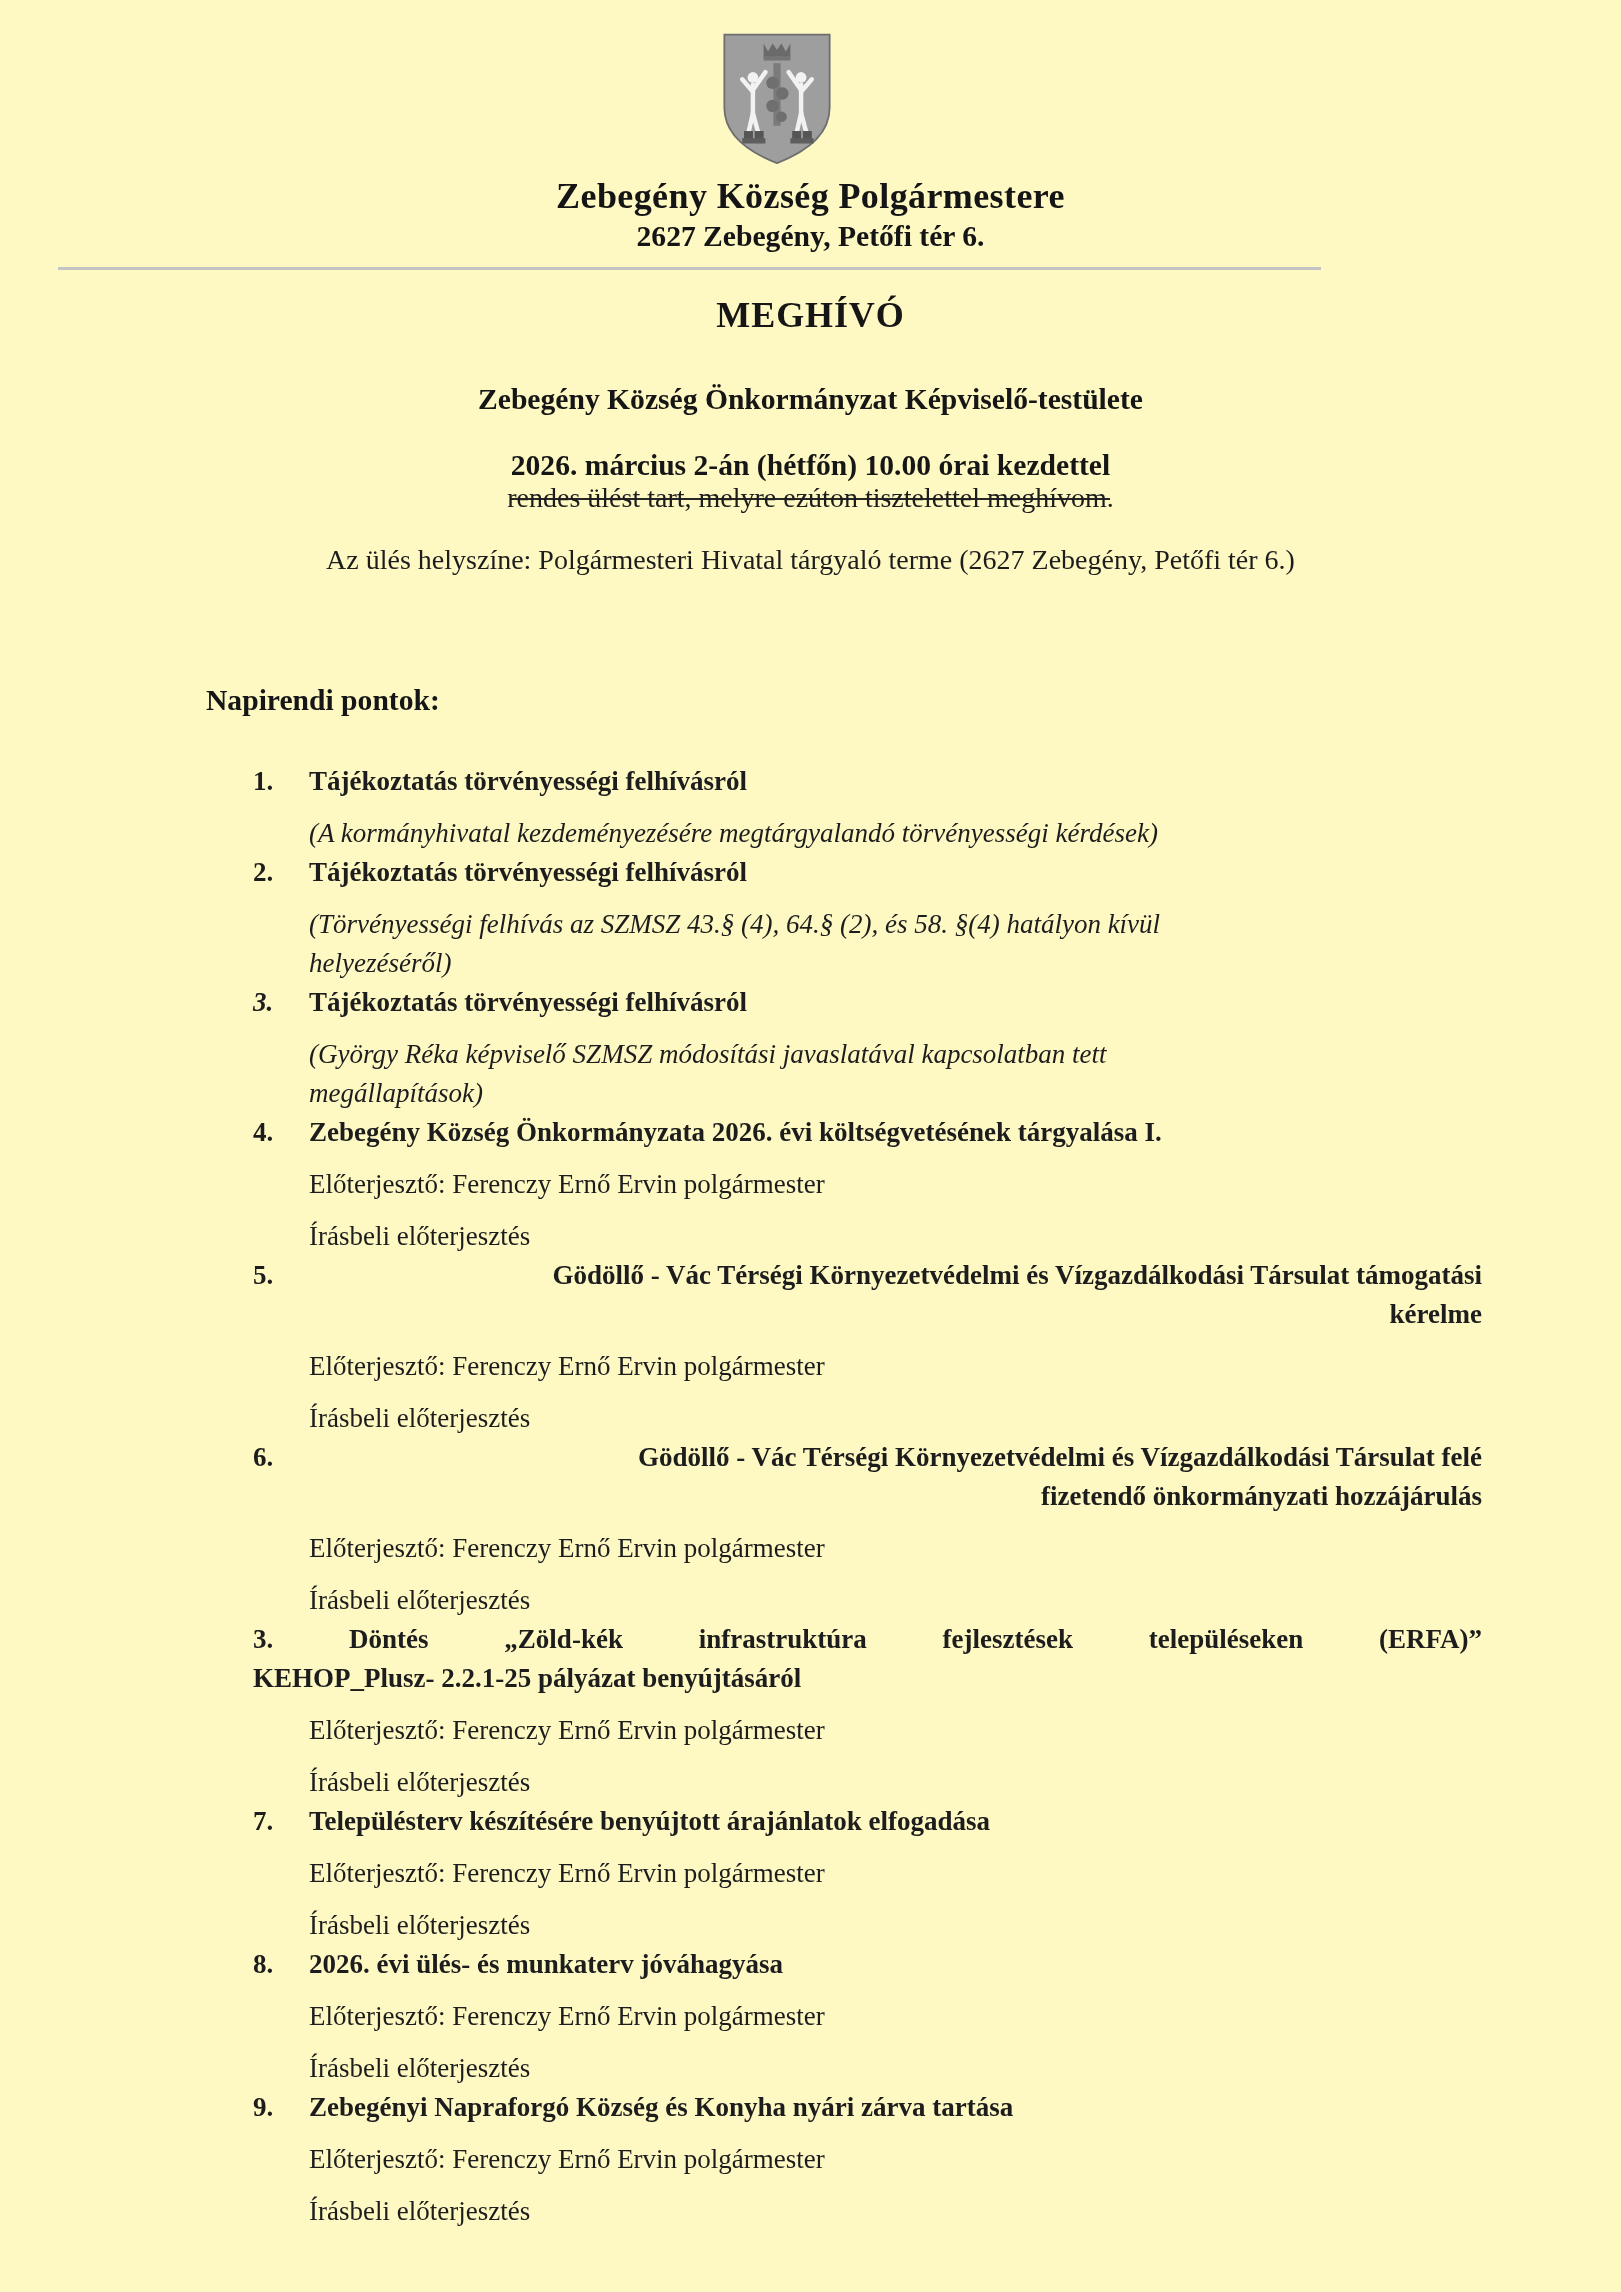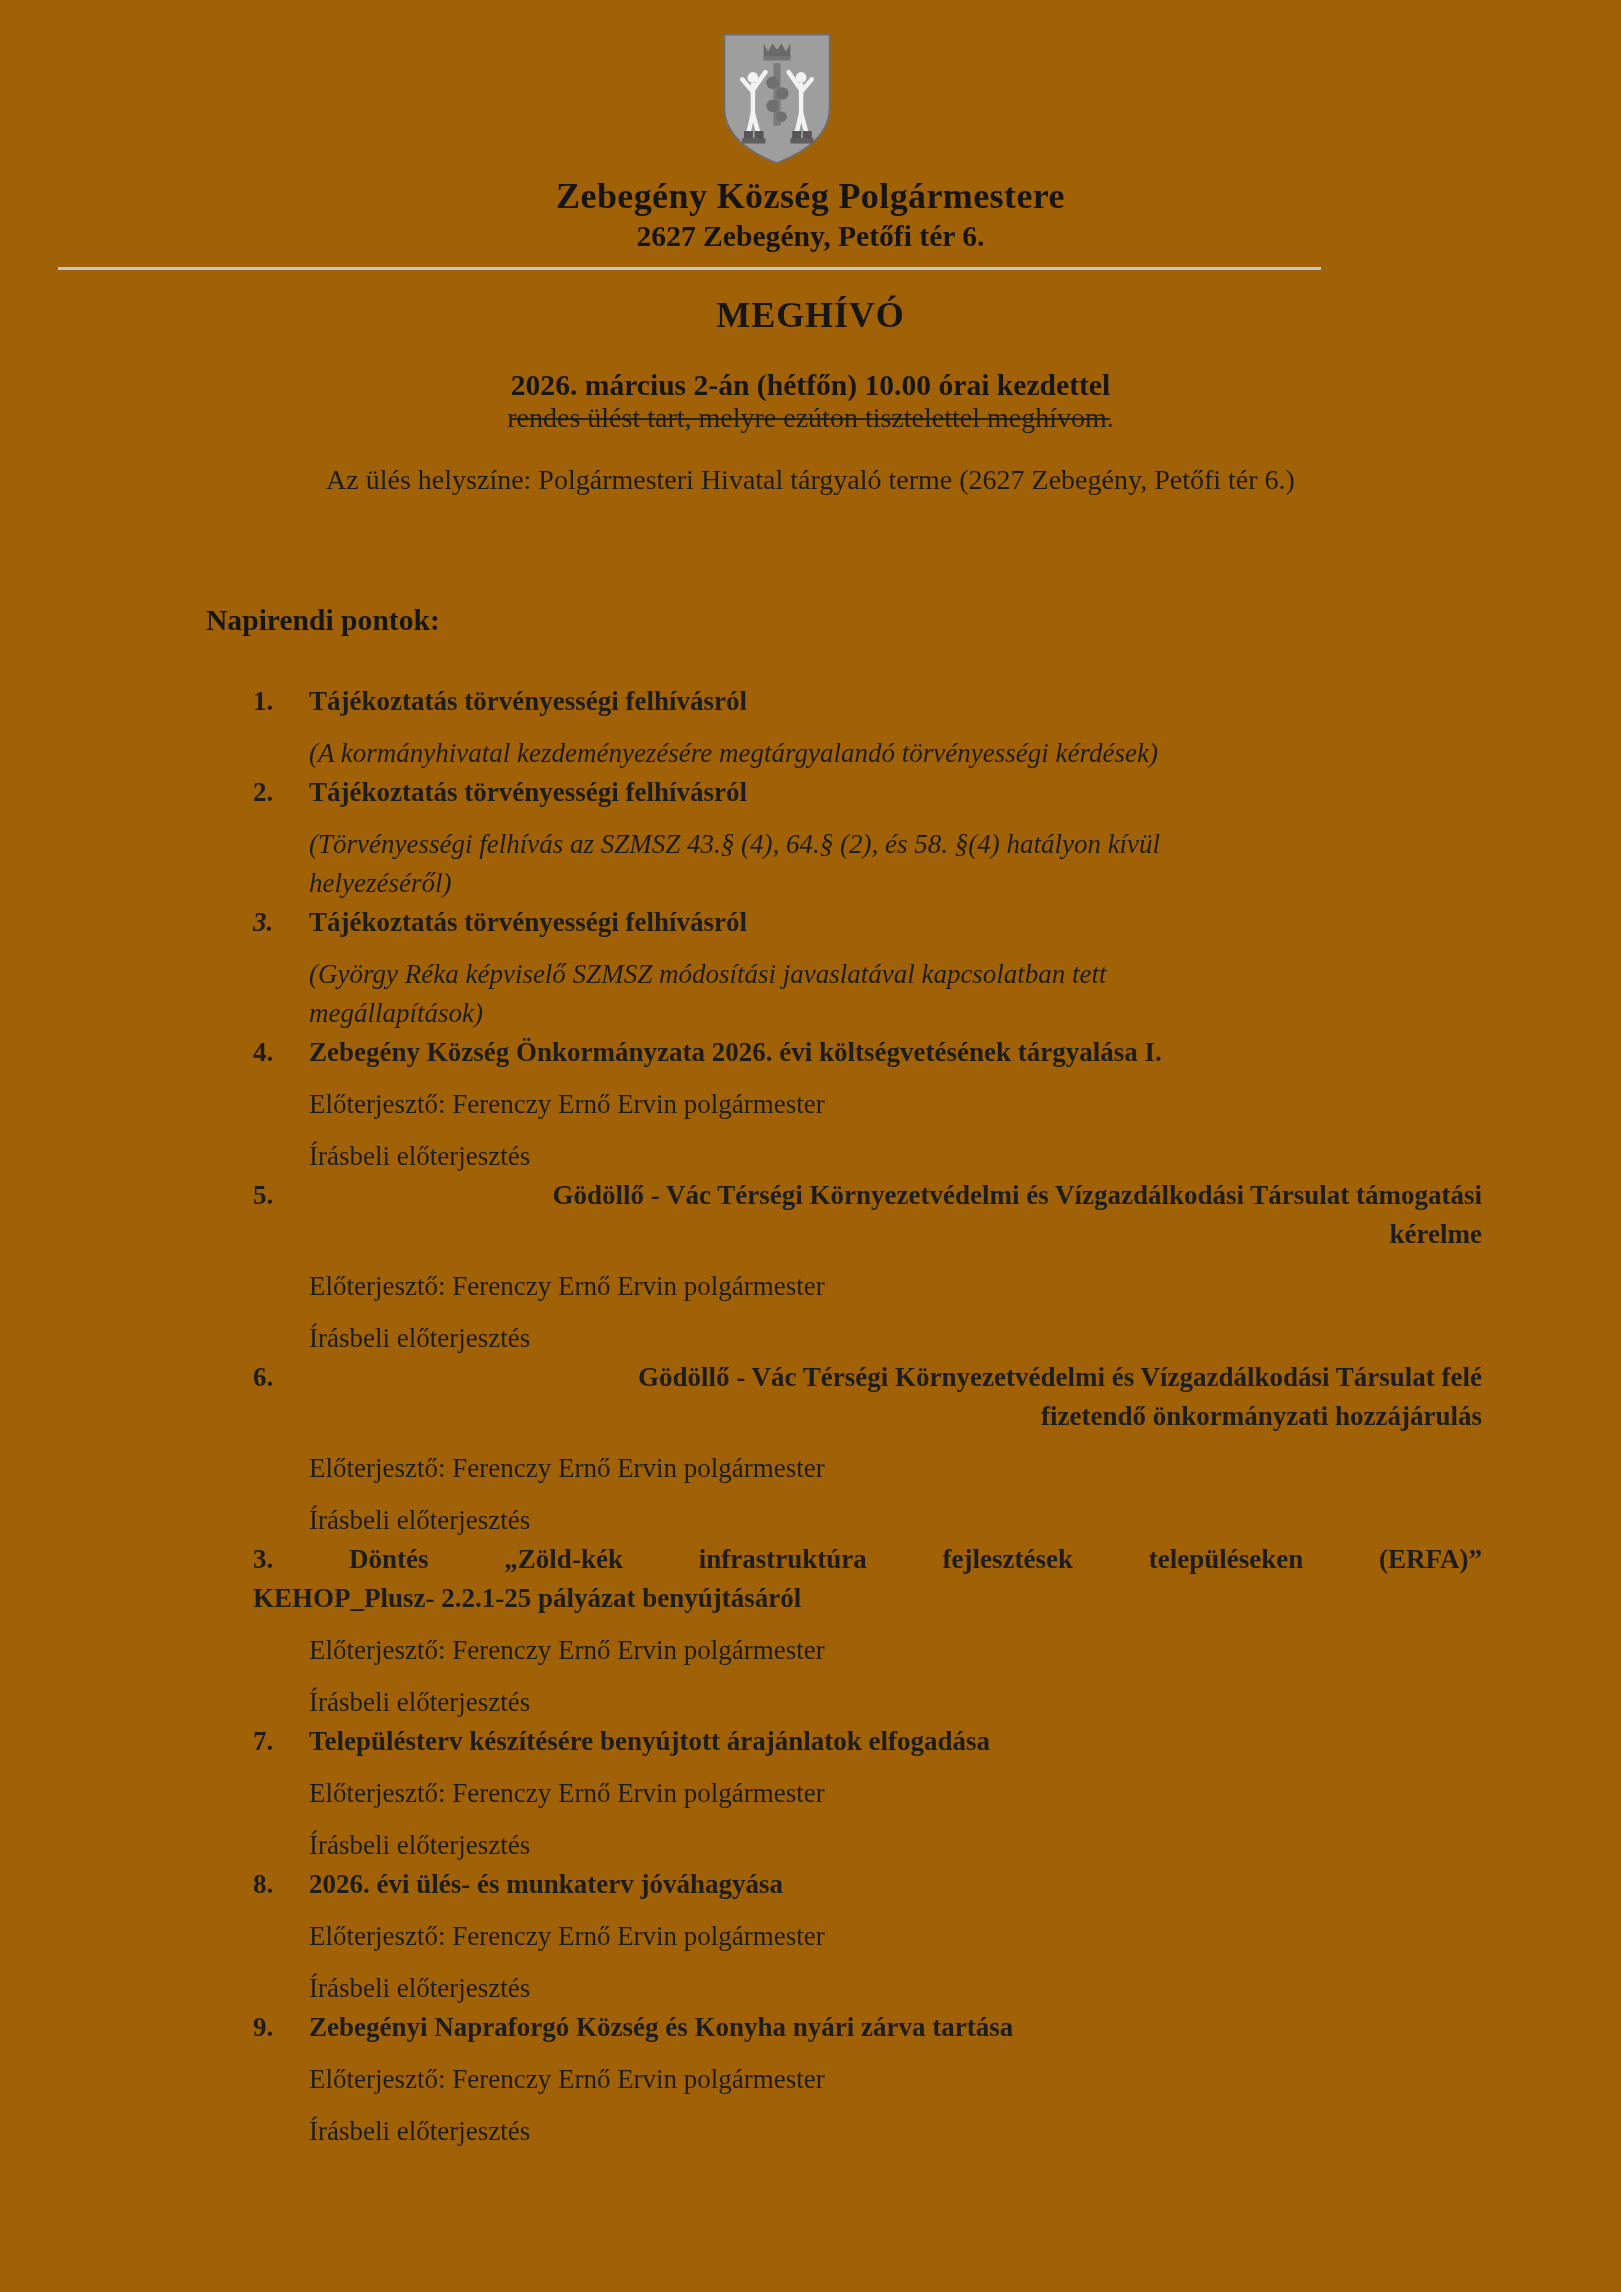--- a/index.html
+++ b/index.html
@@ -2,21 +2,21 @@
 <html style="font-size:14.3px"><head>
 <meta charset="utf-8">
 <style>
   html,body{margin:0;padding:0;}
   body{
     width:1621px;height:2293px;background:#ffffff;
     font-family:"Liberation Serif","DejaVu Serif",serif;
     color:#1d1d1d;
     -webkit-font-smoothing:antialiased;
   }
-  .page{position:relative;width:1621px;height:2293px;overflow:hidden;background:#a16207;}
+  .page{position:relative;width:1621px;height:2293px;overflow:hidden;background:#fef9c3;}
 
   
   .crest{position:absolute;left:719px;top:31px;width:116px;height:134px;}
 
   
   .header-text{padding-top:176px;text-align:center;}
   .org{font-size:36px;font-weight:bold;line-height:41px;letter-spacing:0.4px;color:#151515;}
   .addr{font-size:29.6px;font-weight:bold;line-height:38px;color:#151515;}
   .divider{height:3.6px;background:#c4c4c4;margin:11.6px 300px 0 58px;}
 
@@ -93,20 +93,21 @@
 
   <div class="header-text">
     <div class="org">Zebegény Község Polgármestere</div>
     <div class="addr">2627 Zebegény, Petőfi tér 6.</div>
   </div>
 
   <div class="divider"></div>
 
   <div class="doc-title">MEGHÍVÓ</div>
 
+  <div class="committee">Zebegény Község Önkormányzat Képviselő-testülete</div>
 
   <div class="dateline">
     <span class="u">2026. március 2-án (hétfőn) 10.00 órai kezdettel</span>
   </div>
 
   <div class="invite">rendes ülést tart, melyre ezúton tisztelettel meghívom.</div>
 
   <div class="location">Az ülés helyszíne: Polgármesteri Hivatal tárgyaló terme (2627 Zebegény, Petőfi tér 6.)</div>
 
   <div class="agenda-wrap">

